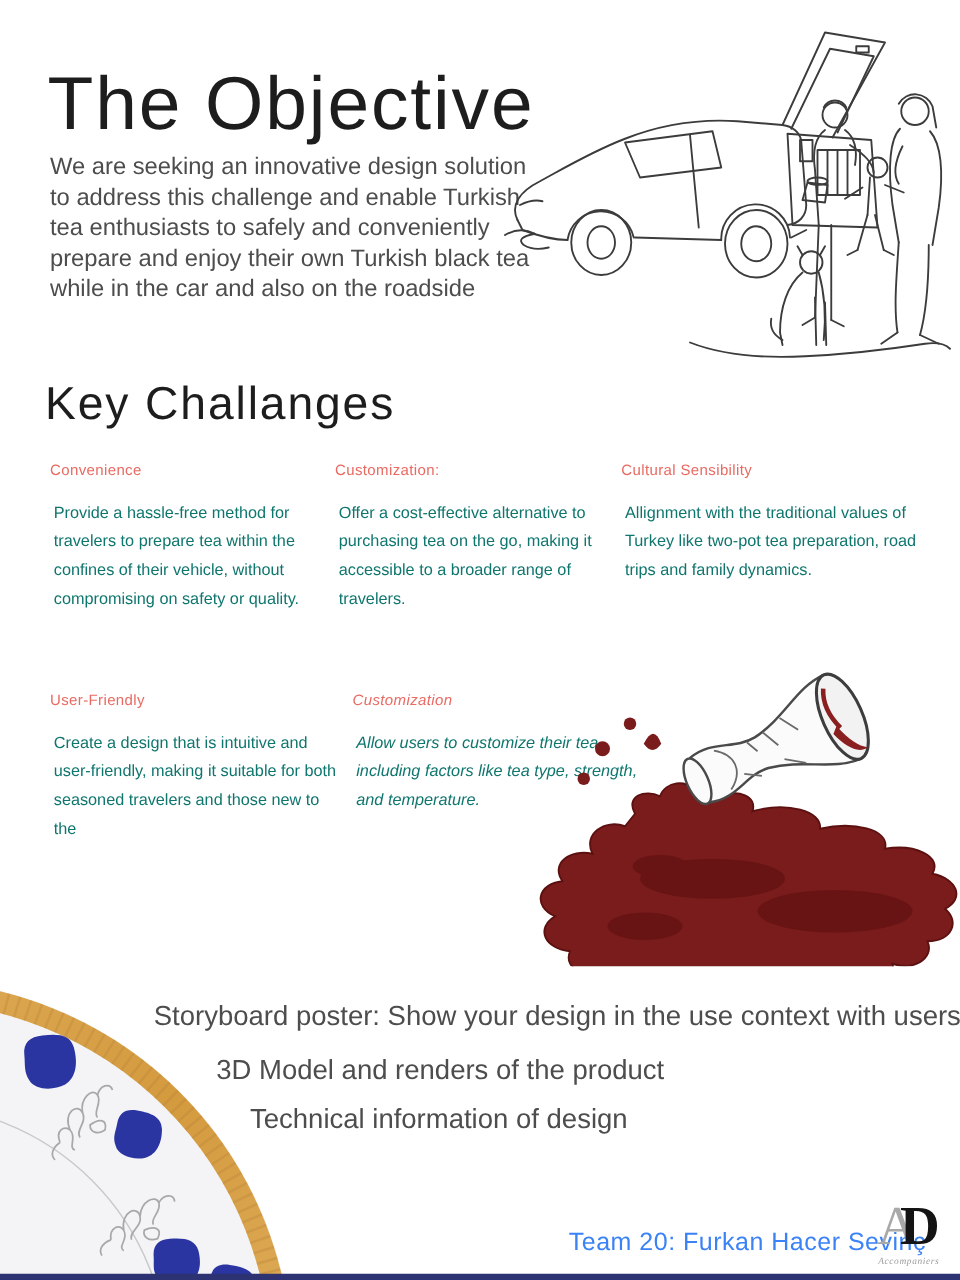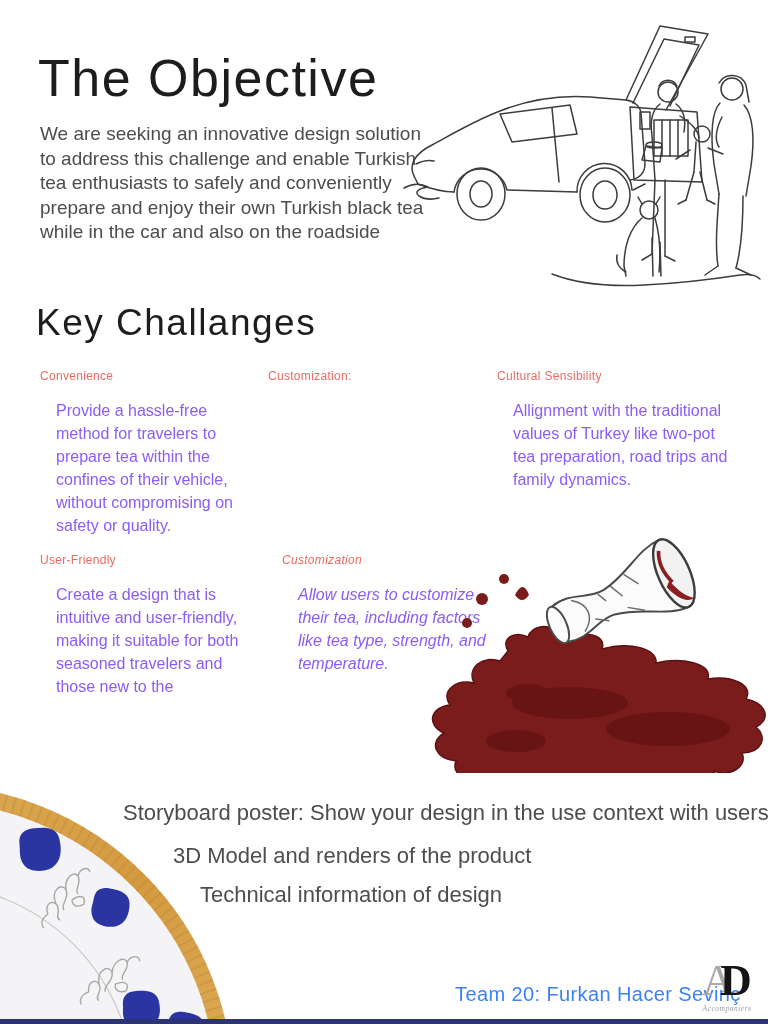--- a/index.html
+++ b/index.html
@@ -14,39 +14,39 @@
     color:#4b4b4b;
   }
   
   .h-big{
     position:absolute;
     font-weight:300;
     color:#1d1d1d;
     letter-spacing:1.5px;
     white-space:nowrap;
   }
-  #objective-title{left:38px;top:48px;font-size:52px;}
+  #objective-title{left:38px;top:48px;font-size:60px;}
   #challenges-title{left:36px;top:302px;font-size:37px;}
   #deliverables-title{left:38px;top:726px;font-size:37px;}
 
   
   #objective-body{
     position:absolute;left:40px;top:122px;width:398px;
     font-size:19px;line-height:24.5px;color:#4d4d4d;
     font-weight:400;
   }
 
   
   .challenge{position:absolute;}
   .challenge .ch-head{
     font-size:12px;color:#e96a62;margin:0 0 15px 0;font-weight:400;
     letter-spacing:.3px;
   }
   .challenge .ch-body{
-    font-size:16px;line-height:23px;color:#8b5cf6;margin:16px;
+    font-size:13px;line-height:23px;color:#0f766e;margin:3px;
   }
   #challenge-0{left:40px;top:369px;width:222px;}
   #challenge-1{left:268px;top:369px;width:222px;}
   #challenge-2{left:497px;top:369px;width:248px;}
   #challenge-3{left:40px;top:553px;width:232px;}
   #challenge-4{left:282px;top:553px;width:232px;font-style:italic;}
 
   
   .deliverable{
     position:absolute;font-size:22px;color:#4d4d4d;white-space:nowrap;
@@ -164,20 +164,21 @@
   </svg>
 
   <div class="h-big" id="challenges-title">Key Challanges</div>
 
   <div class="challenge" id="challenge-0">
     <p class="ch-head">Convenience</p>
     <p class="ch-body">Provide a hassle-free method for travelers to prepare tea within the confines of their vehicle, without compromising on safety or quality.</p>
   </div>
   <div class="challenge" id="challenge-1">
     <p class="ch-head">Customization:</p>
+    <p class="ch-body">Offer a cost-effective alternative to purchasing tea on the go, making it accessible to a broader range of travelers.</p>
   </div>
   <div class="challenge" id="challenge-2">
     <p class="ch-head">Cultural Sensibility</p>
     <p class="ch-body">Allignment with the traditional values of Turkey like two-pot tea preparation, road trips and family dynamics.</p>
   </div>
   <div class="challenge" id="challenge-3">
     <p class="ch-head">User-Friendly</p>
     <p class="ch-body">Create a design that is intuitive and user-friendly, making it suitable for both seasoned travelers and those new to the</p>
   </div>
   <div class="challenge" id="challenge-4">

